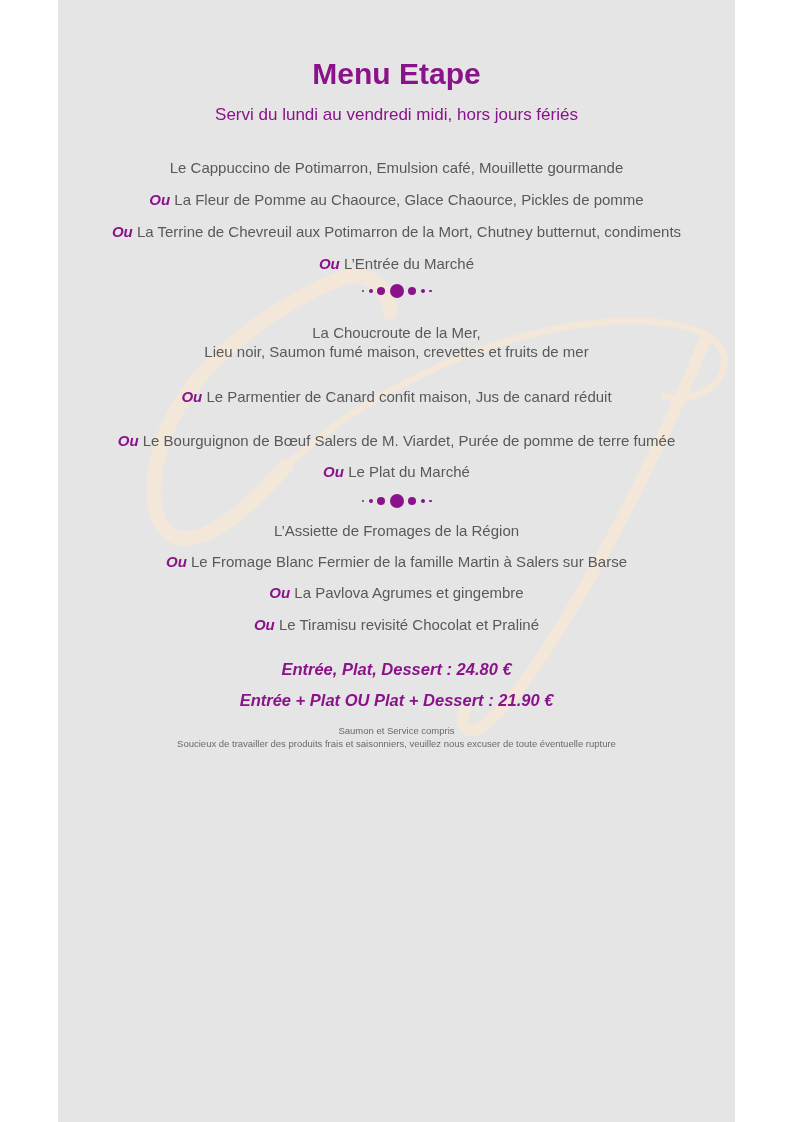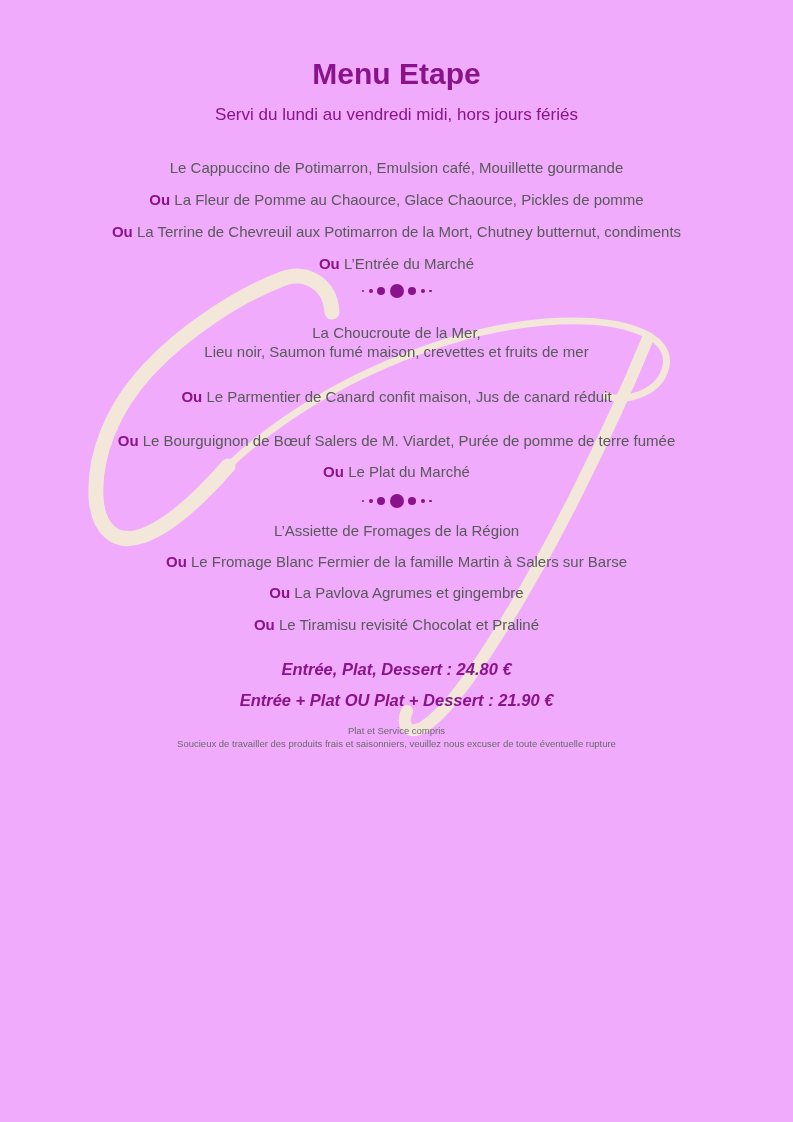--- a/index.html
+++ b/index.html
@@ -1,19 +1,19 @@
 <!DOCTYPE html>
 <html lang="fr" style="--accent: #8a128a; --body_text: #595959; --footer_text: #6a6a6a; --watermark: #f2e7d9;"><head>
 <meta charset="utf-8">
 <style>
   html,body{margin:0;padding:0;background:#ffffff;}
   .page{
     position:relative;
-    width:793px;height:1122px;
-    background:#f0abfc;
+    width:677px;height:1122px;
+    background:#e5e5e5;
     overflow:hidden;
     font-family:"Liberation Sans", sans-serif;
     margin:0 auto;
   }
   .watermark{position:absolute;left:0;top:0;width:793px;height:1122px;z-index:0;}
   .watermark path{stroke:var(--watermark,#f2e7d9);fill:none;stroke-linecap:round;}
   .content{position:absolute;left:0;top:0;width:100%;z-index:1;text-align:center;}
 
   .title{
     margin:55px 0 0 0;
@@ -24,21 +24,21 @@
     margin-top:11px;
     font-size:17px;line-height:22px;
     color:var(--accent,#8a128a);
   }
   .item{
     margin:12px 0 0 0;
     font-size:15px;line-height:20px;
     color:var(--body_text,#595959);
   }
   .item.two-line{line-height:19px;}
-  .ou{color:var(--accent,#8a128a);font-weight:bold;}
+  .ou{color:var(--accent,#8a128a);font-weight:bold;font-style:italic;}
 
   .sep{display:flex;justify-content:center;align-items:center;gap:4.5px;height:14px;}
   .dot{display:inline-block;border-radius:50%;background:var(--accent,#8a128a);}
   .d1{width:2.5px;height:2.5px;}
   .d2{width:4px;height:4px;}
   .d3{width:8px;height:8px;}
   .d4{width:14px;height:14px;}
 
   .price{
     margin:23px 0 0 0;
@@ -107,17 +107,17 @@
     </div>
 
     <p class="item m13"><span>L’Assiette de Fromages de la Région</span></p>
     <p class="item m11"><span class="ou">Ou</span> <span>Le Fromage Blanc Fermier de la famille Martin à Salers sur Barse</span></p>
     <p class="item m11"><span class="ou">Ou</span> <span>La Pavlova Agrumes et gingembre</span></p>
     <p class="item m12"><span class="ou">Ou</span> <span>Le Tiramisu revisité Chocolat et Praliné</span></p>
 
     <p class="price m23">Entrée, Plat, Dessert : 24.80 €</p>
     <p class="price m9">Entrée + Plat OU Plat + Dessert : 21.90 €</p>
 
-    <p class="foot m13">Plat et Service compris</p>
+    <p class="foot m13">Saumon et Service compris</p>
     <p class="foot">Soucieux de travailler des produits frais et saisonniers, veuillez nous excuser de toute éventuelle rupture</p>
 
   </div>
 </div>
 
 </body></html>

